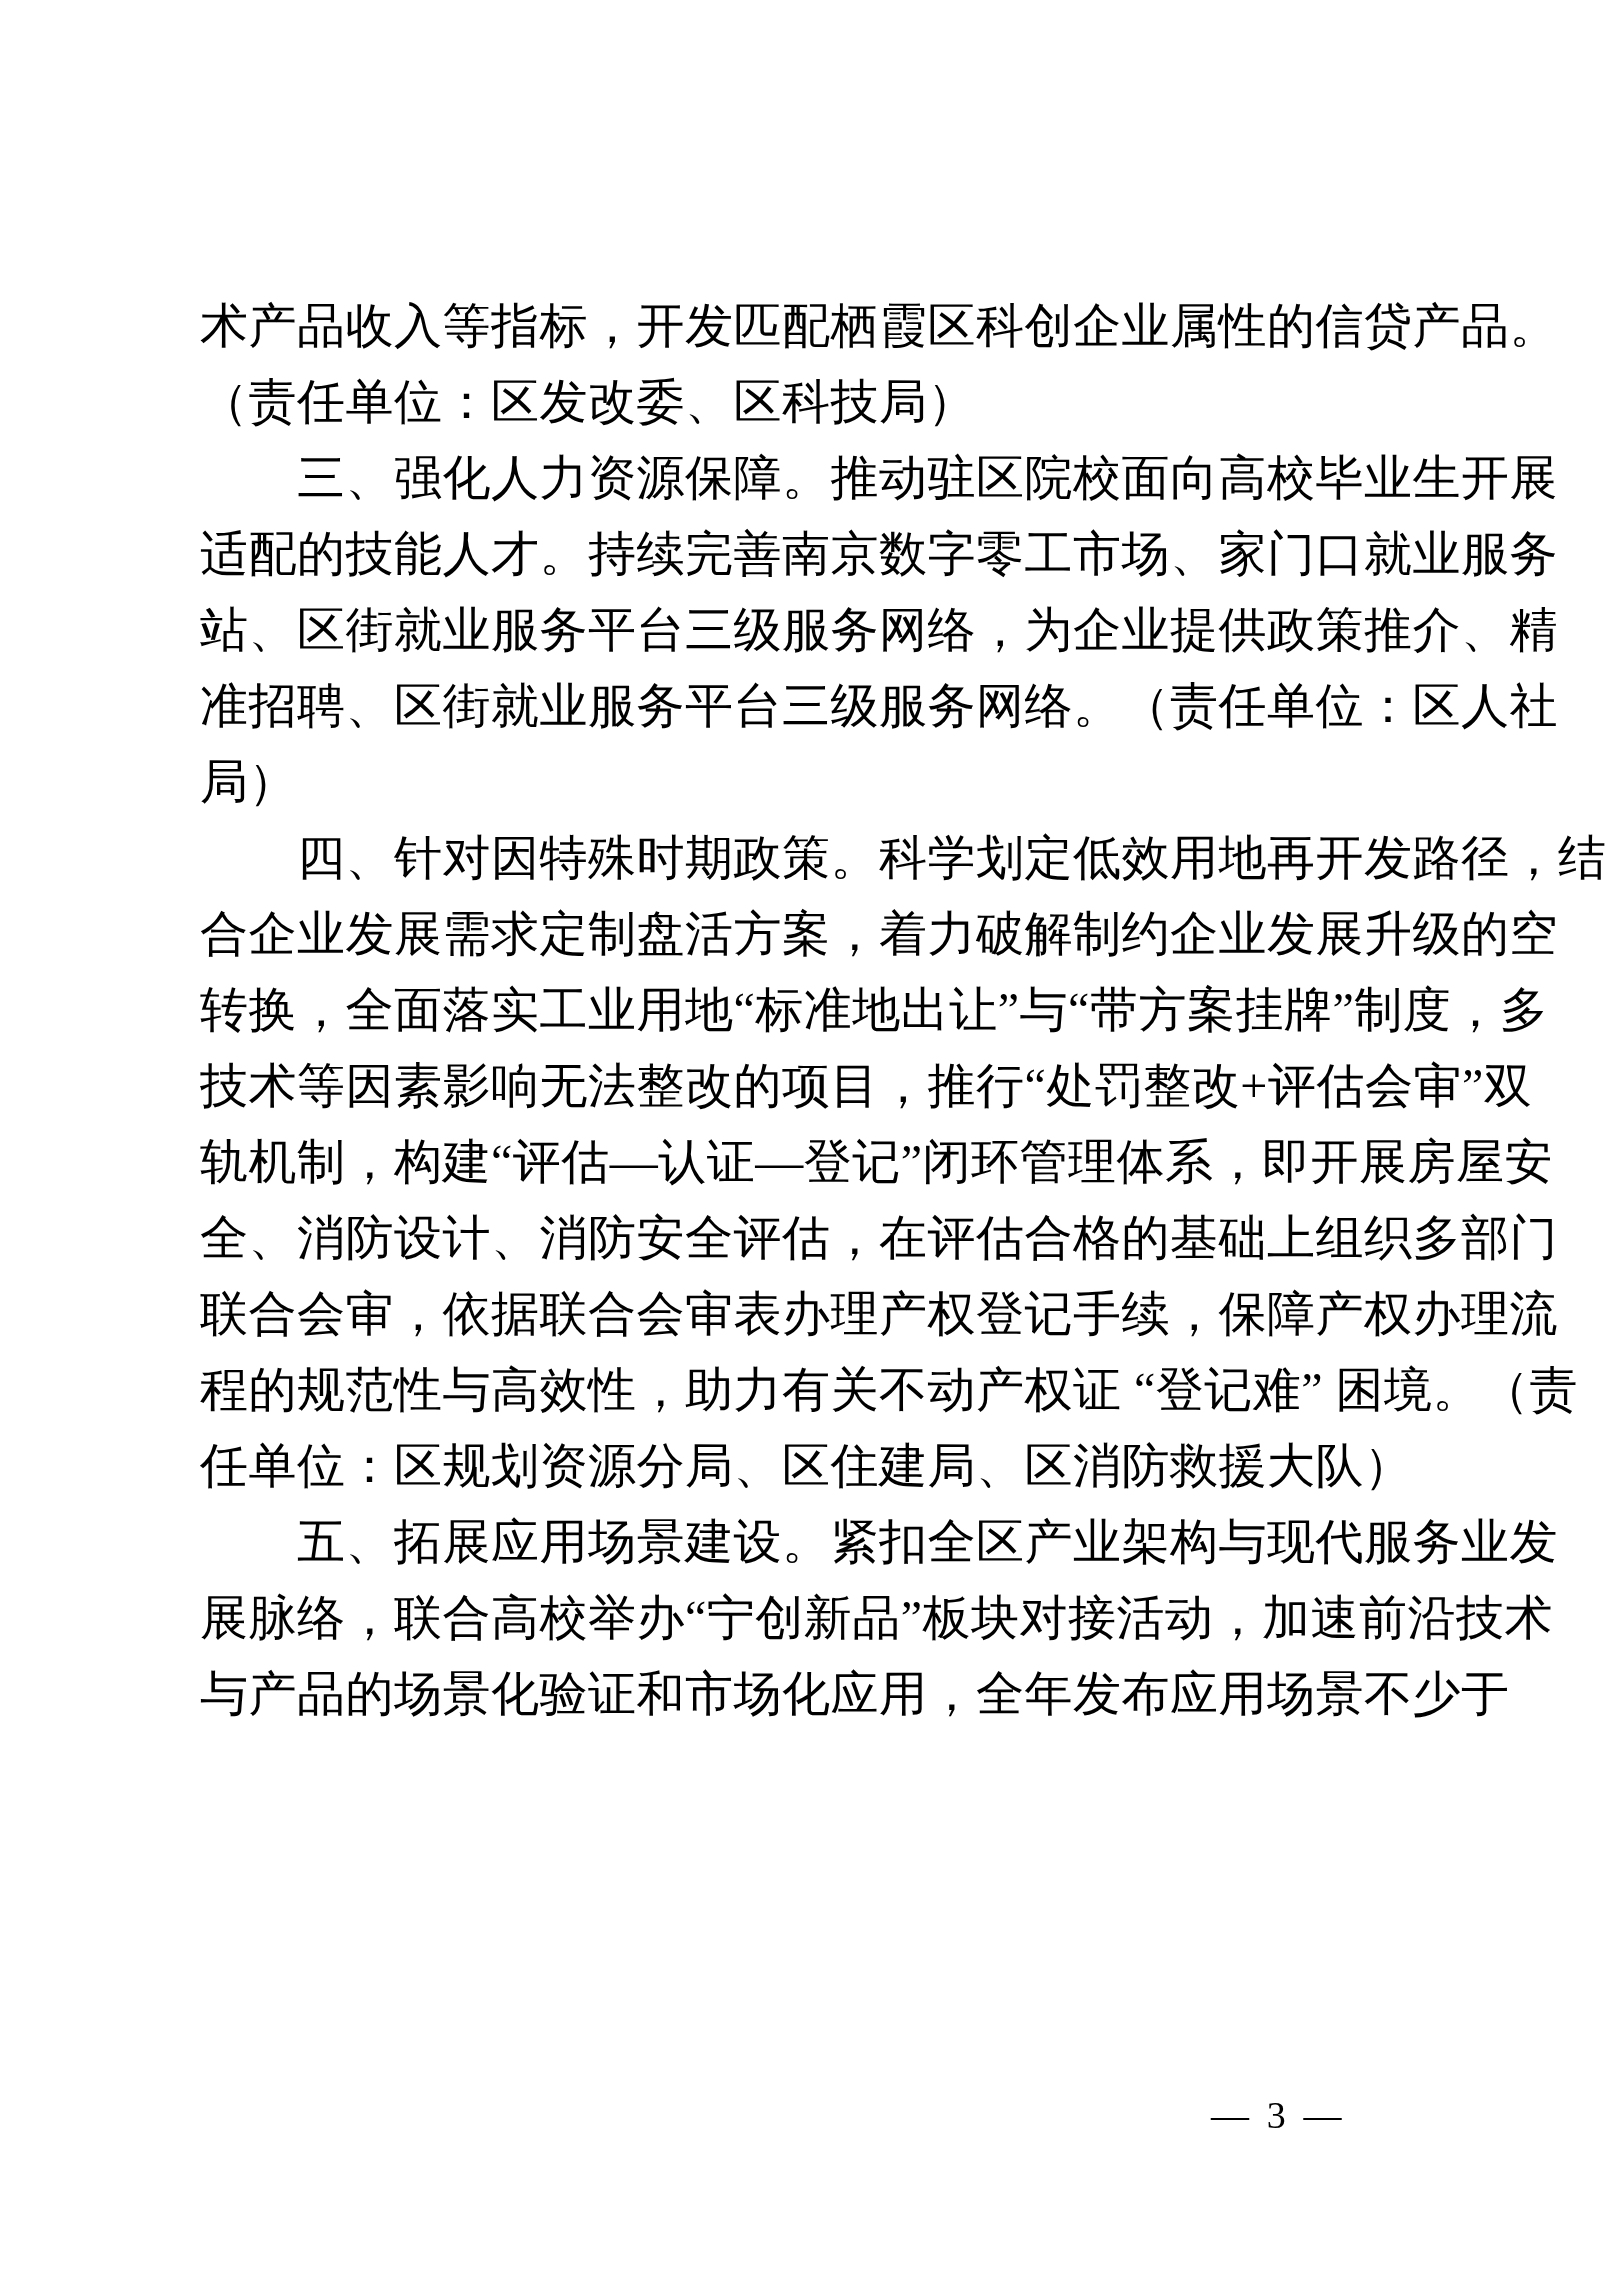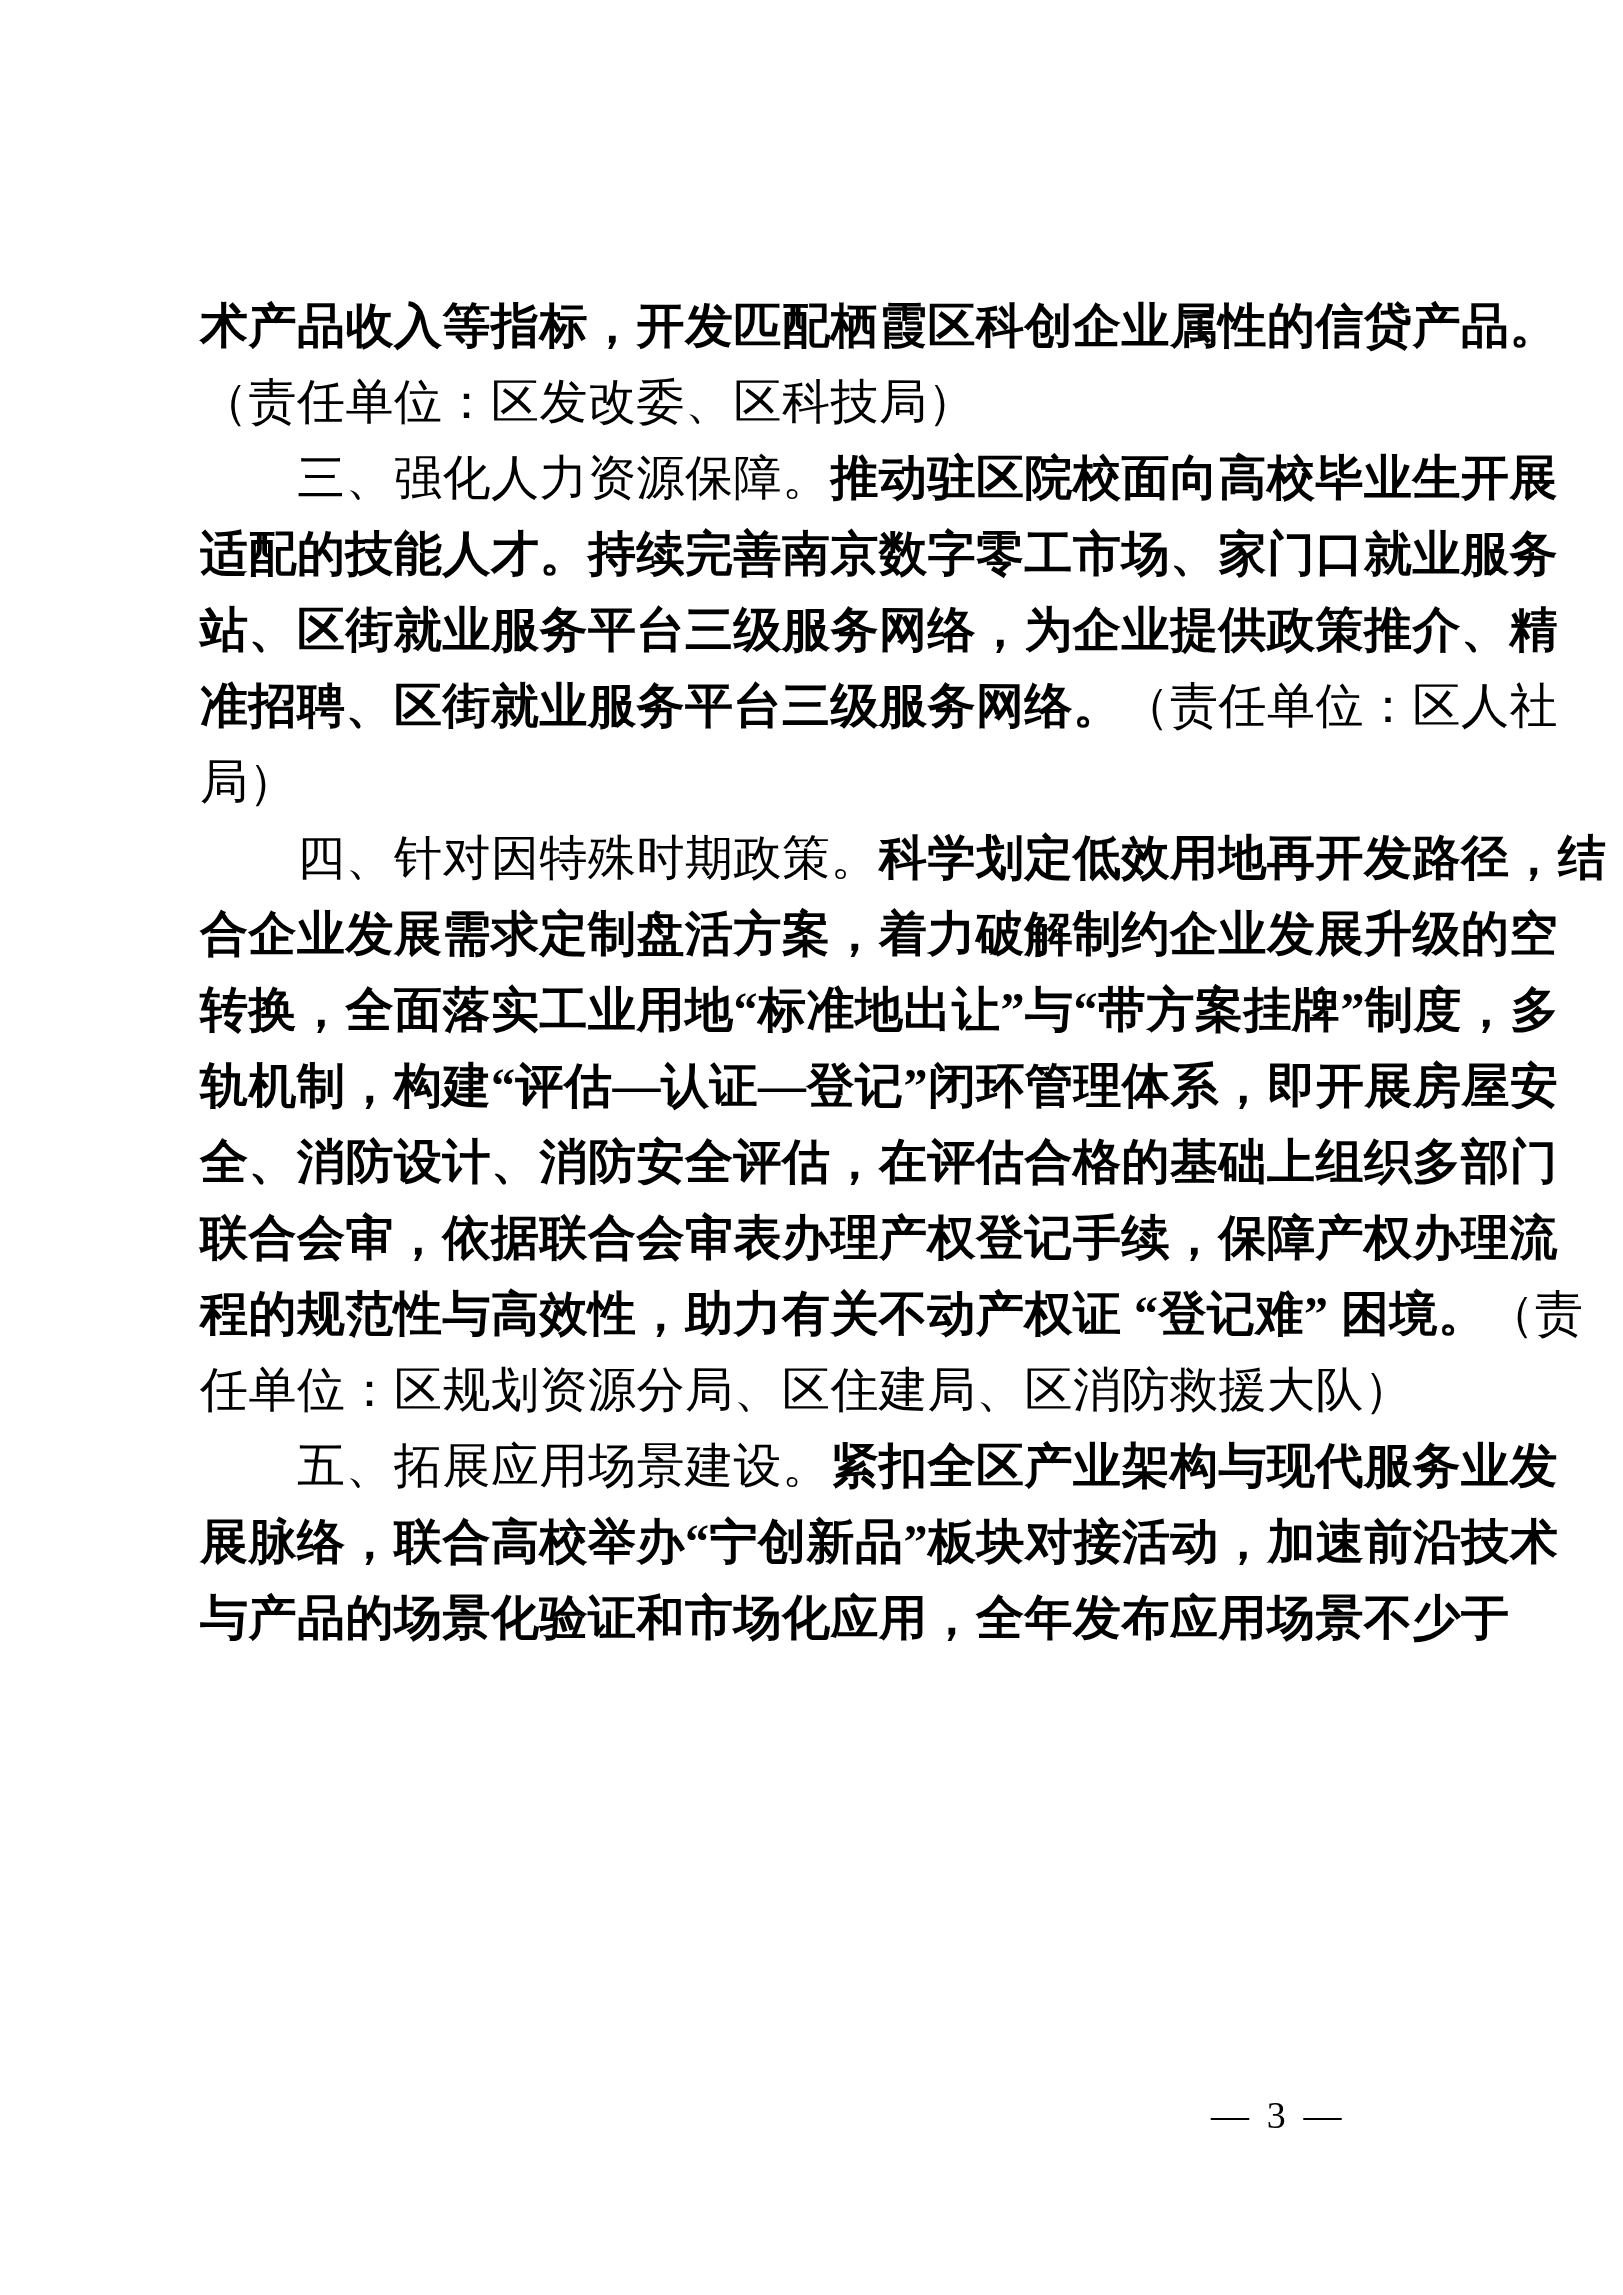--- a/index.html
+++ b/index.html
@@ -30,21 +30,21 @@
     height: 76px;
     line-height: 76px;
     font-size: 48px;
     white-space: nowrap;
     letter-spacing: 0.5px;
   }
   .line.indent {
     text-indent: 97px;
   }
   .run {
-    font-weight: 700;
+    font-weight: 400;
   }
   .run.bold {
     font-weight: 400;
     font-family: "Liberation Sans", "DejaVu Sans", sans-serif;
   }
   .page-number {
     position: absolute;
     left: 1211px;
     top: 2094px;
     font-size: 38px;
@@ -62,20 +62,21 @@
       <div class="line"><span class="run">术产品收入等指标，开发匹配栖霞区科创企业属性的信贷产品。</span></div>
       <div class="line"><span class="run bold">（责任单位：区发改委、区科技局）</span></div>
       <div class="line indent"><span class="run bold">三、强化人力资源保障。</span><span class="run">推动驻区院校面向高校毕业生开展</span></div>
       <div class="line"><span class="run">适配的技能人才。持续完善南京数字零工市场、家门口就业服务</span></div>
       <div class="line"><span class="run">站、区街就业服务平台三级服务网络，为企业提供政策推介、精</span></div>
       <div class="line"><span class="run">准招聘、区街就业服务平台三级服务网络。</span><span class="run bold">（责任单位：区人社</span></div>
       <div class="line"><span class="run bold">局）</span></div>
       <div class="line indent"><span class="run bold">四、针对因特殊时期政策。</span><span class="run">科学划定低效用地再开发路径，结</span></div>
       <div class="line"><span class="run">合企业发展需求定制盘活方案，着力破解制约企业发展升级的空</span></div>
       <div class="line"><span class="run">转换，全面落实工业用地“标准地出让”与“带方案挂牌”制度，多</span></div>
+      <div class="line"><span class="run">技术等因素影响无法整改的项目，推行“处罚整改+评估会审”双</span></div>
       <div class="line"><span class="run">轨机制，构建“评估—认证—登记”闭环管理体系，即开展房屋安</span></div>
       <div class="line"><span class="run">全、消防设计、消防安全评估，在评估合格的基础上组织多部门</span></div>
       <div class="line"><span class="run">联合会审，依据联合会审表办理产权登记手续，保障产权办理流</span></div>
       <div class="line"><span class="run">程的规范性与高效性，助力有关不动产权证 “登记难” 困境。</span><span class="run bold">（责</span></div>
       <div class="line"><span class="run bold">任单位：区规划资源分局、区住建局、区消防救援大队）</span></div>
       <div class="line indent"><span class="run bold">五、拓展应用场景建设。</span><span class="run">紧扣全区产业架构与现代服务业发</span></div>
       <div class="line"><span class="run">展脉络，联合高校举办“宁创新品”板块对接活动，加速前沿技术</span></div>
       <div class="line"><span class="run">与产品的场景化验证和市场化应用，全年发布应用场景不少于</span></div>
     </section>
   <footer class="page-number">— 3 —</footer>

